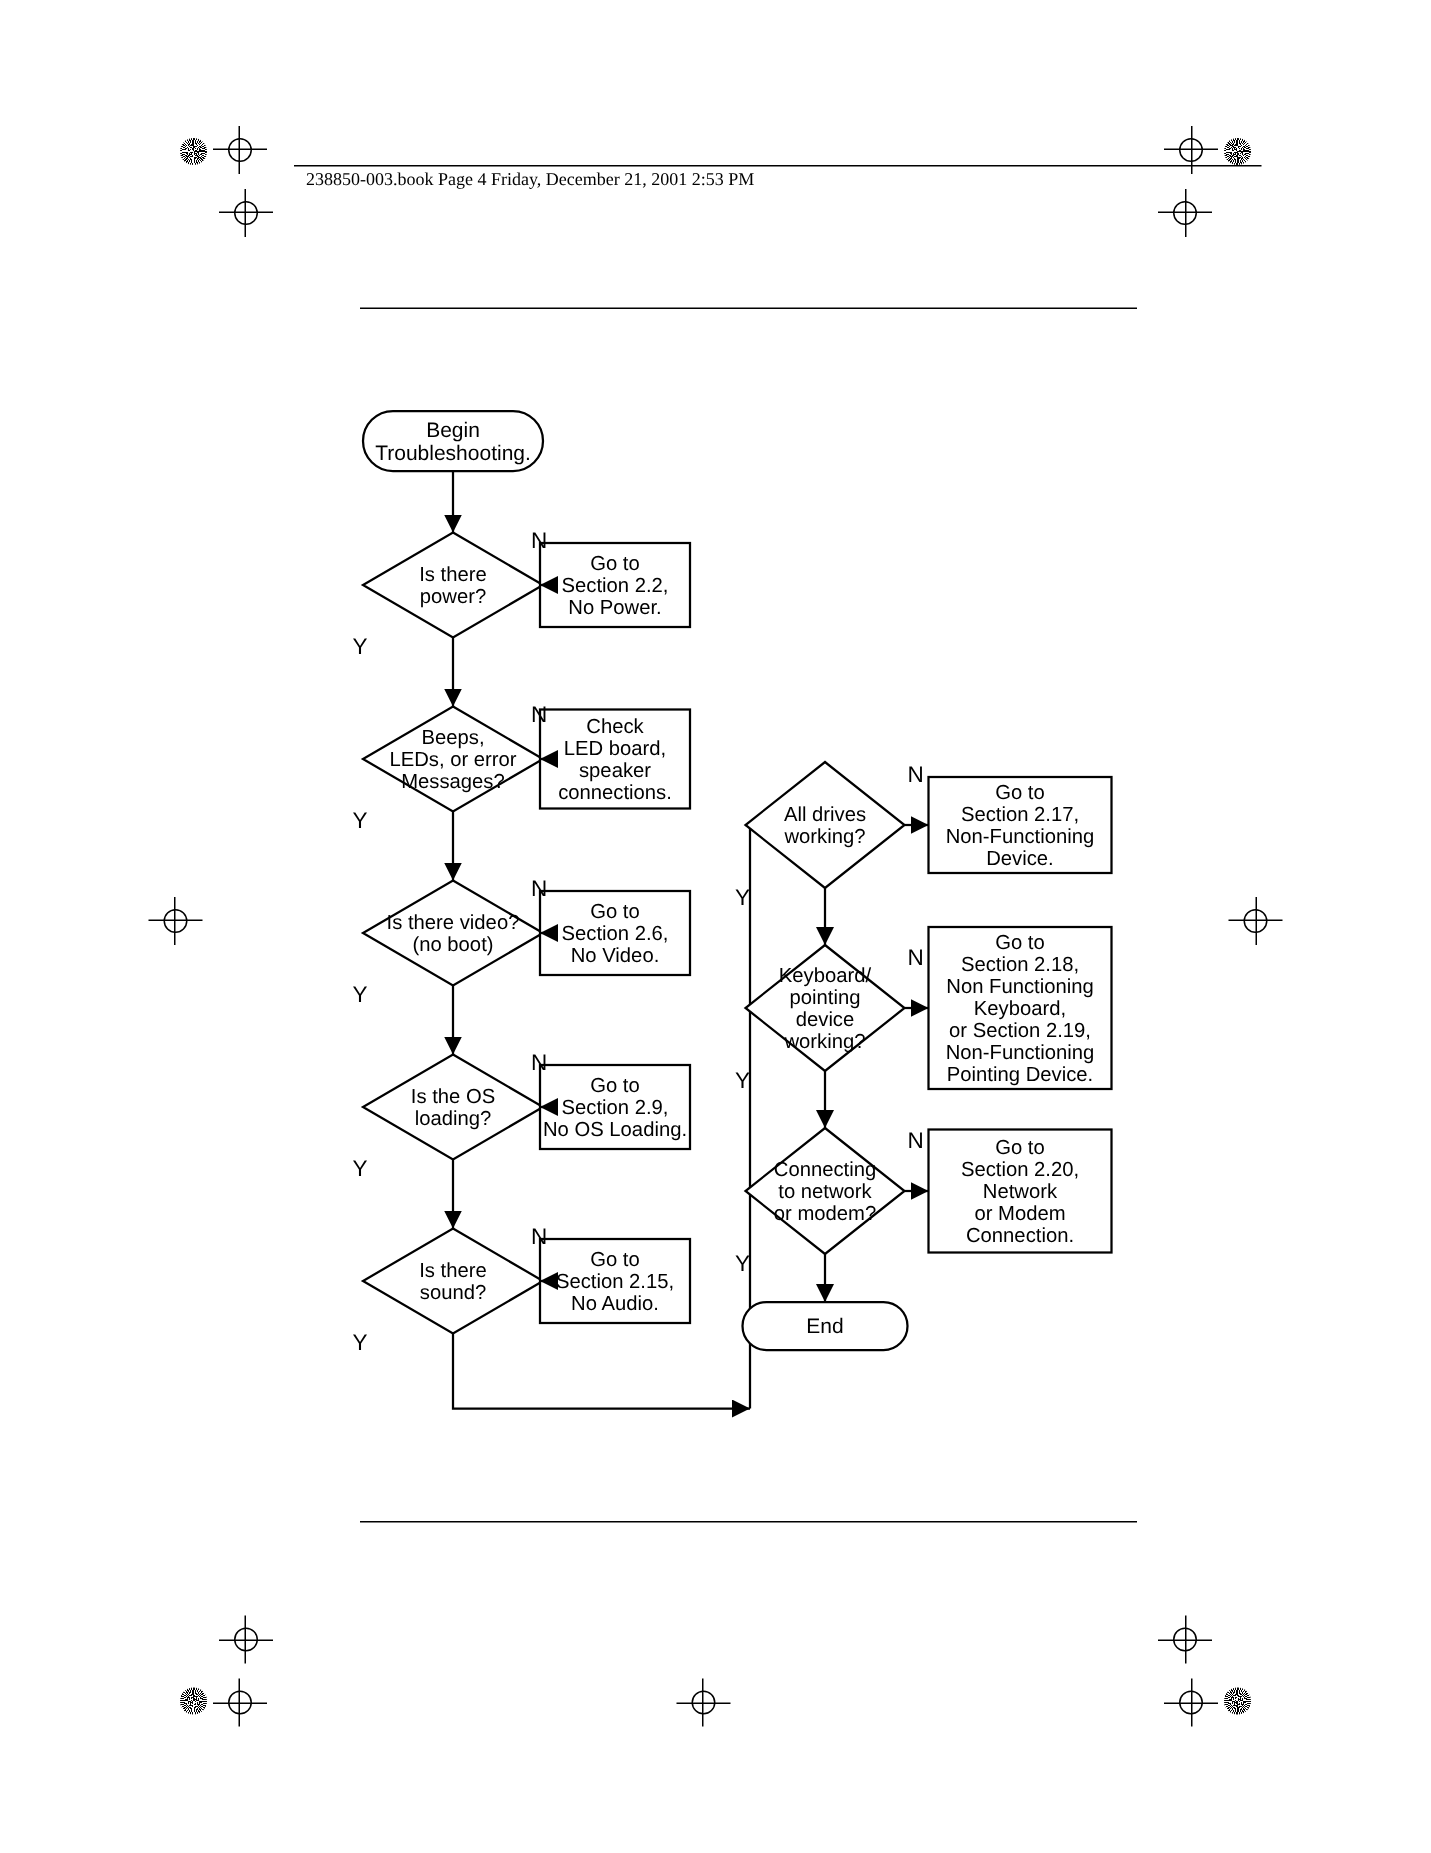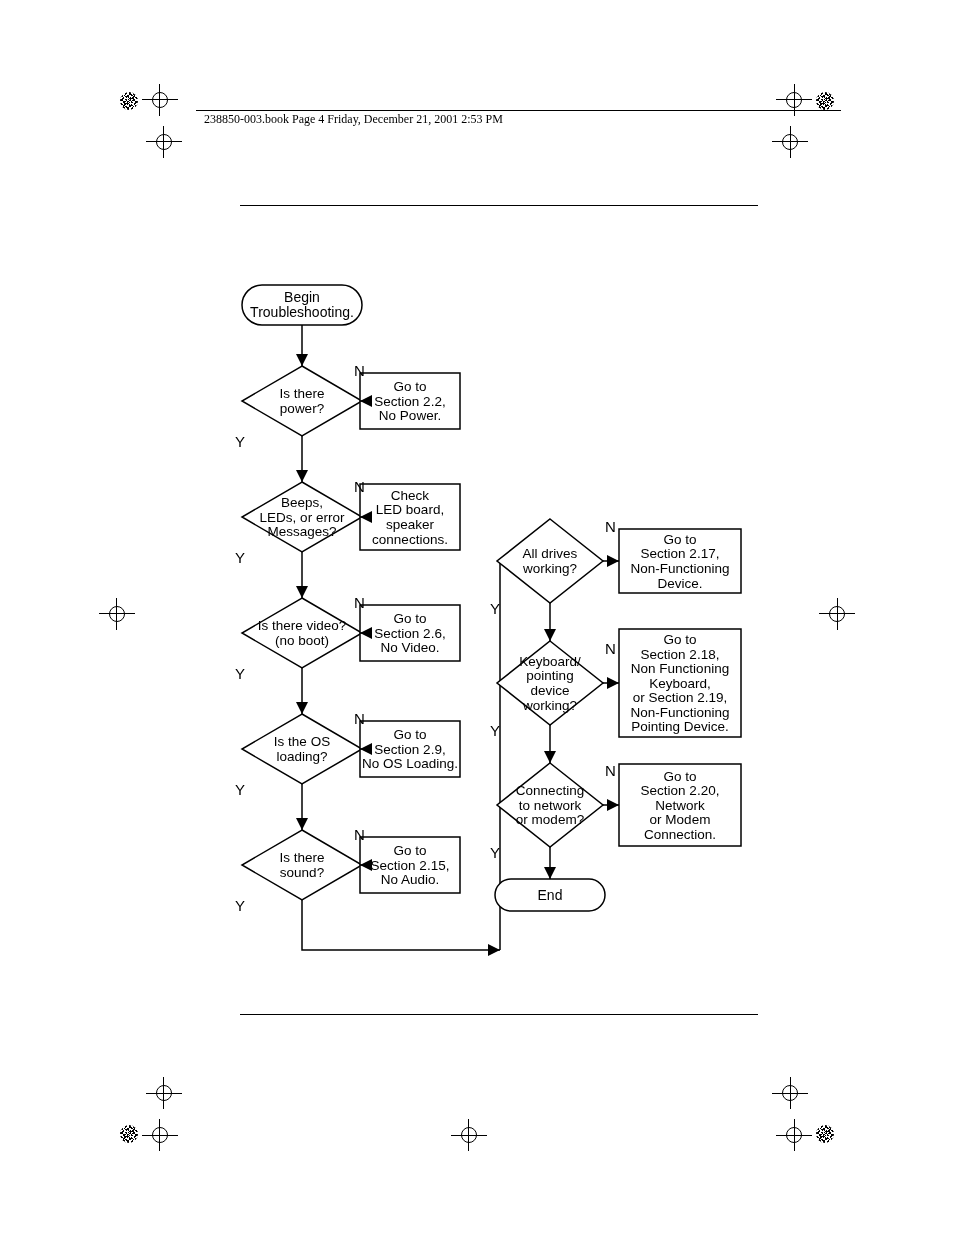--- a/index.html
+++ b/index.html
@@ -10,21 +10,21 @@
   .reg .rule-v{position:absolute;background:#000;width:1px;}
   .reg .circ{position:absolute;border:1px solid #000;border-radius:50%;}
   .reg .star{
     position:absolute;width:18px;height:18px;border-radius:50%;
     background:repeating-conic-gradient(#000 0 5deg,#fff 5deg 10deg);
   }
   .hdr-line{position:absolute;left:196px;top:110px;width:645px;height:1px;background:#000;}
   .hdr-txt{position:absolute;left:204px;top:112px;font-size:12px;font-family:"Times New Roman",serif;}
   .content-rule-top{position:absolute;left:240px;right:196px;top:205px;height:1px;background:#000;}
   .content-rule-bot{position:absolute;left:240px;right:196px;top:1014px;height:1px;background:#000;}
-  .flow{position:absolute;left:220px;top:283px;width:540px;height:700px;}
+  .flow{position:absolute;left:220px;top:272px;width:540px;height:700px;}
   svg text{font-family:"Helvetica Neue",Arial,sans-serif;font-weight:400;}
 </style>
 </head>
 <body>
 
 <div id="page">
 
   <div class="hdr-line"></div>
   <div class="hdr-txt">238850-003.book  Page 4  Friday, December 21, 2001  2:53 PM</div>
 

